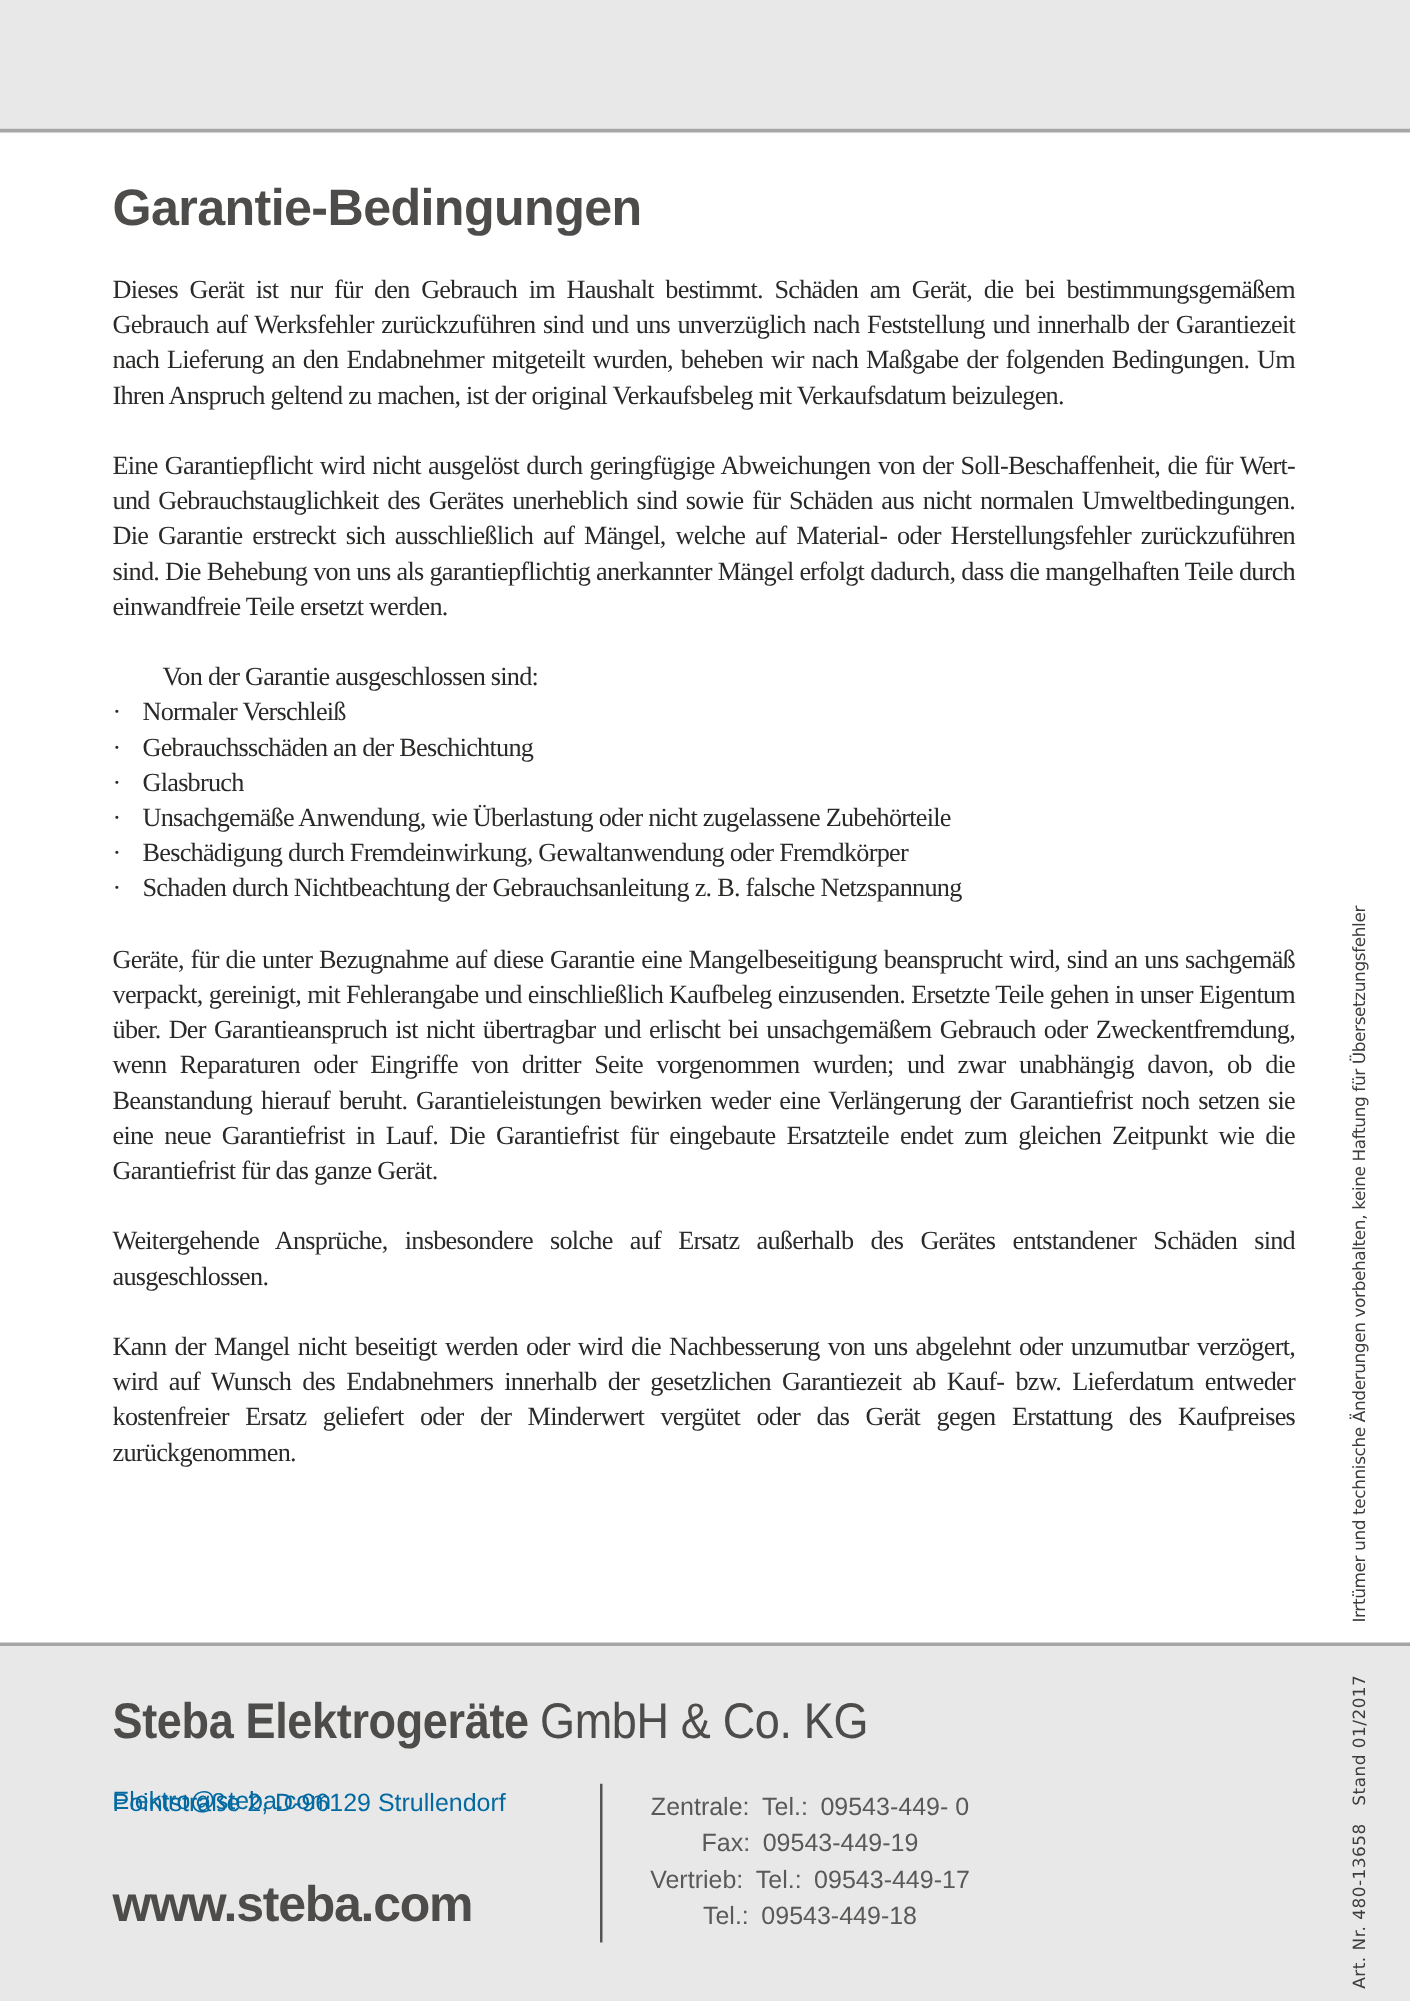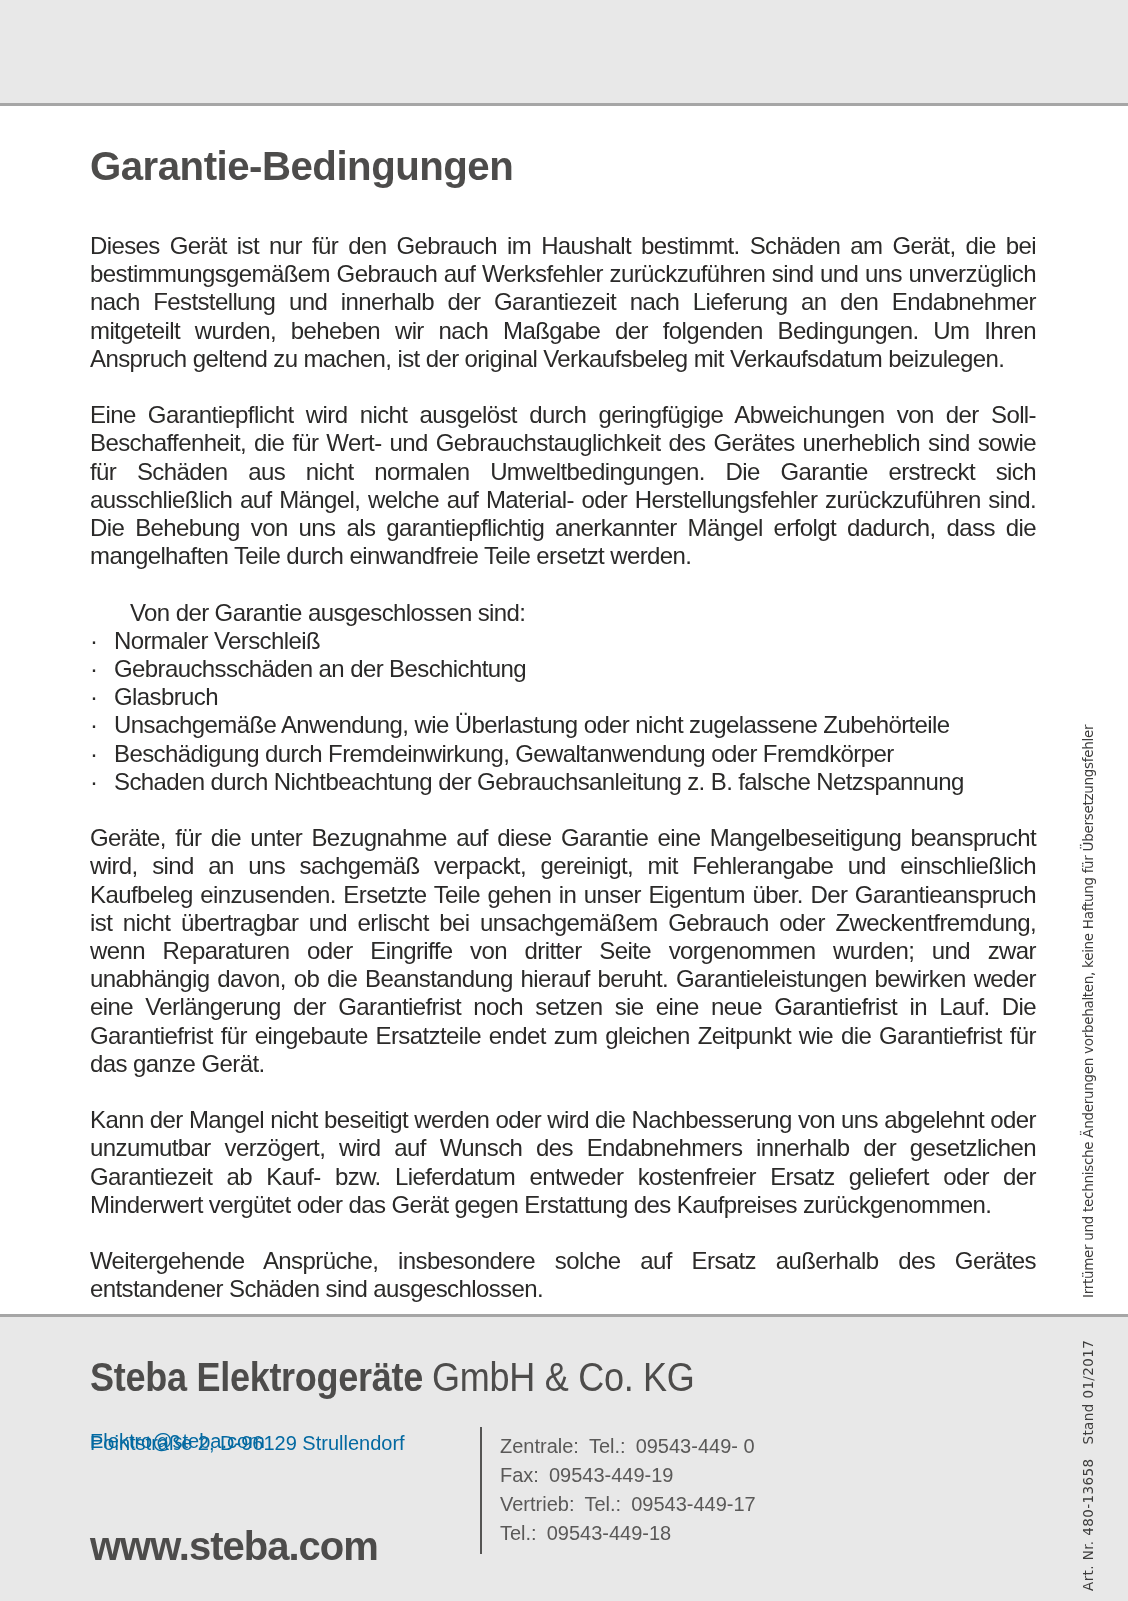--- a/index.html
+++ b/index.html
@@ -42,24 +42,24 @@
       font-size: 41px;
       letter-spacing: -0.5px;
       color: #4d4c4b;
       transform: scaleX(0.98);
       transform-origin: left center;
     }
 
     .body-text {
       position: absolute;
       left: 90px;
-      top: 232px;
+      top: 217px;
       width: 946px;
-      font-family: Liberation Sans, sans-serif;
-      font-size: 24px;
+      font-family: Liberation Serif, serif;
+      font-size: 21px;
       line-height: 28.2px;
       color: #2b2a29;
     }
     .body-text p {
       margin: 0 0 28.2px 0;
       text-align: justify;
       letter-spacing: -0.6px;
     }
     .body-text ul {
       list-style: none;
@@ -117,21 +117,20 @@
     .website {
       position: absolute;
       left: 90px;
       top: 1502px;
       font-family: "Liberation Sans", sans-serif;
       font-weight: bold;
       font-size: 40px;
       letter-spacing: -1px;
       color: #4d4c4b;
       white-space: nowrap;
-      margin-top: 22px;
     }
     .vdivider {
       position: absolute;
       left: 480px;
       top: 1427px;
       width: 2px;
       height: 127px;
       background: #555453;
     }
     .contacts {
@@ -139,21 +138,21 @@
       left: 500px;
       top: 1432px;
       width: 296px;
       font-family: "Liberation Sans", sans-serif;
       font-size: 20px;
       color: #5a5958;
     }
     .contact-row {
       height: 29px;
       line-height: 29px;
-      text-align: left;
+      text-align: center;
       white-space: nowrap;
     }
     .contact-row span { margin-left: 10px; }
     .contact-row span:first-child { margin-left: 0; }
 
     .side-note {
       position: absolute;
       left: 1080px;
       top: 1298px;
       transform: rotate(-90deg);
@@ -194,22 +193,22 @@
   <ul>
     <li><span class="bullet">·</span><span>Normaler Verschleiß</span></li>
     <li><span class="bullet">·</span><span>Gebrauchsschäden an der Beschichtung</span></li>
     <li><span class="bullet">·</span><span>Glasbruch</span></li>
     <li><span class="bullet">·</span><span>Unsachgemäße Anwendung, wie Überlastung oder nicht zugelassene Zubehörteile</span></li>
     <li><span class="bullet">·</span><span>Beschädigung durch Fremdeinwirkung, Gewaltanwendung oder Fremdkörper</span></li>
     <li><span class="bullet">·</span><span>Schaden durch Nichtbeachtung der Gebrauchsanleitung z. B. falsche Netzspannung</span></li>
   </ul>
 
   <p>Geräte, für die unter Bezugnahme auf diese Garantie eine Mangelbeseitigung beansprucht wird, sind an uns sachgemäß verpackt, gereinigt, mit Fehlerangabe und einschließlich Kaufbeleg einzusenden. Ersetzte Teile gehen in unser Eigentum über. Der Garantieanspruch ist nicht übertragbar und erlischt bei unsachgemäßem Gebrauch oder Zweckentfremdung, wenn Reparaturen oder Eingriffe von dritter Seite vorgenommen wurden; und zwar unabhängig davon, ob die Beanstandung hierauf beruht. Garantieleistungen bewirken weder eine Verlängerung der Garantiefrist noch setzen sie eine neue Garantiefrist in Lauf. Die Garantiefrist für eingebaute Ersatzteile endet zum gleichen Zeitpunkt wie die Garantiefrist für das ganze Gerät.</p>
+  <p>Weitergehende Ansprüche, insbesondere solche auf Ersatz außerhalb des Gerätes entstandener Schäden sind ausgeschlossen.</p>
   <p>Kann der Mangel nicht beseitigt werden oder wird die Nachbesserung von uns abgelehnt oder unzumutbar verzögert, wird auf Wunsch des Endabnehmers innerhalb der gesetzlichen Garantiezeit ab Kauf- bzw. Lieferdatum entweder kostenfreier Ersatz geliefert oder der Minderwert vergütet oder das Gerät gegen Erstattung des Kaufpreises zurückgenommen.</p>
-  <p>Weitergehende Ansprüche, insbesondere solche auf Ersatz außerhalb des Gerätes entstandener Schäden sind ausgeschlossen.</p>
 </div>
 
 <div class="rule bottom"></div>
 <div class="footer-band"></div>
 
 <div class="company">
   <span class="bold">Steba Elektrogeräte</span><span class="light">GmbH &amp; Co. KG</span>
 </div>
 
 <div class="addr line1">Pointstraße 2, D-96129 Strullendorf</div>

